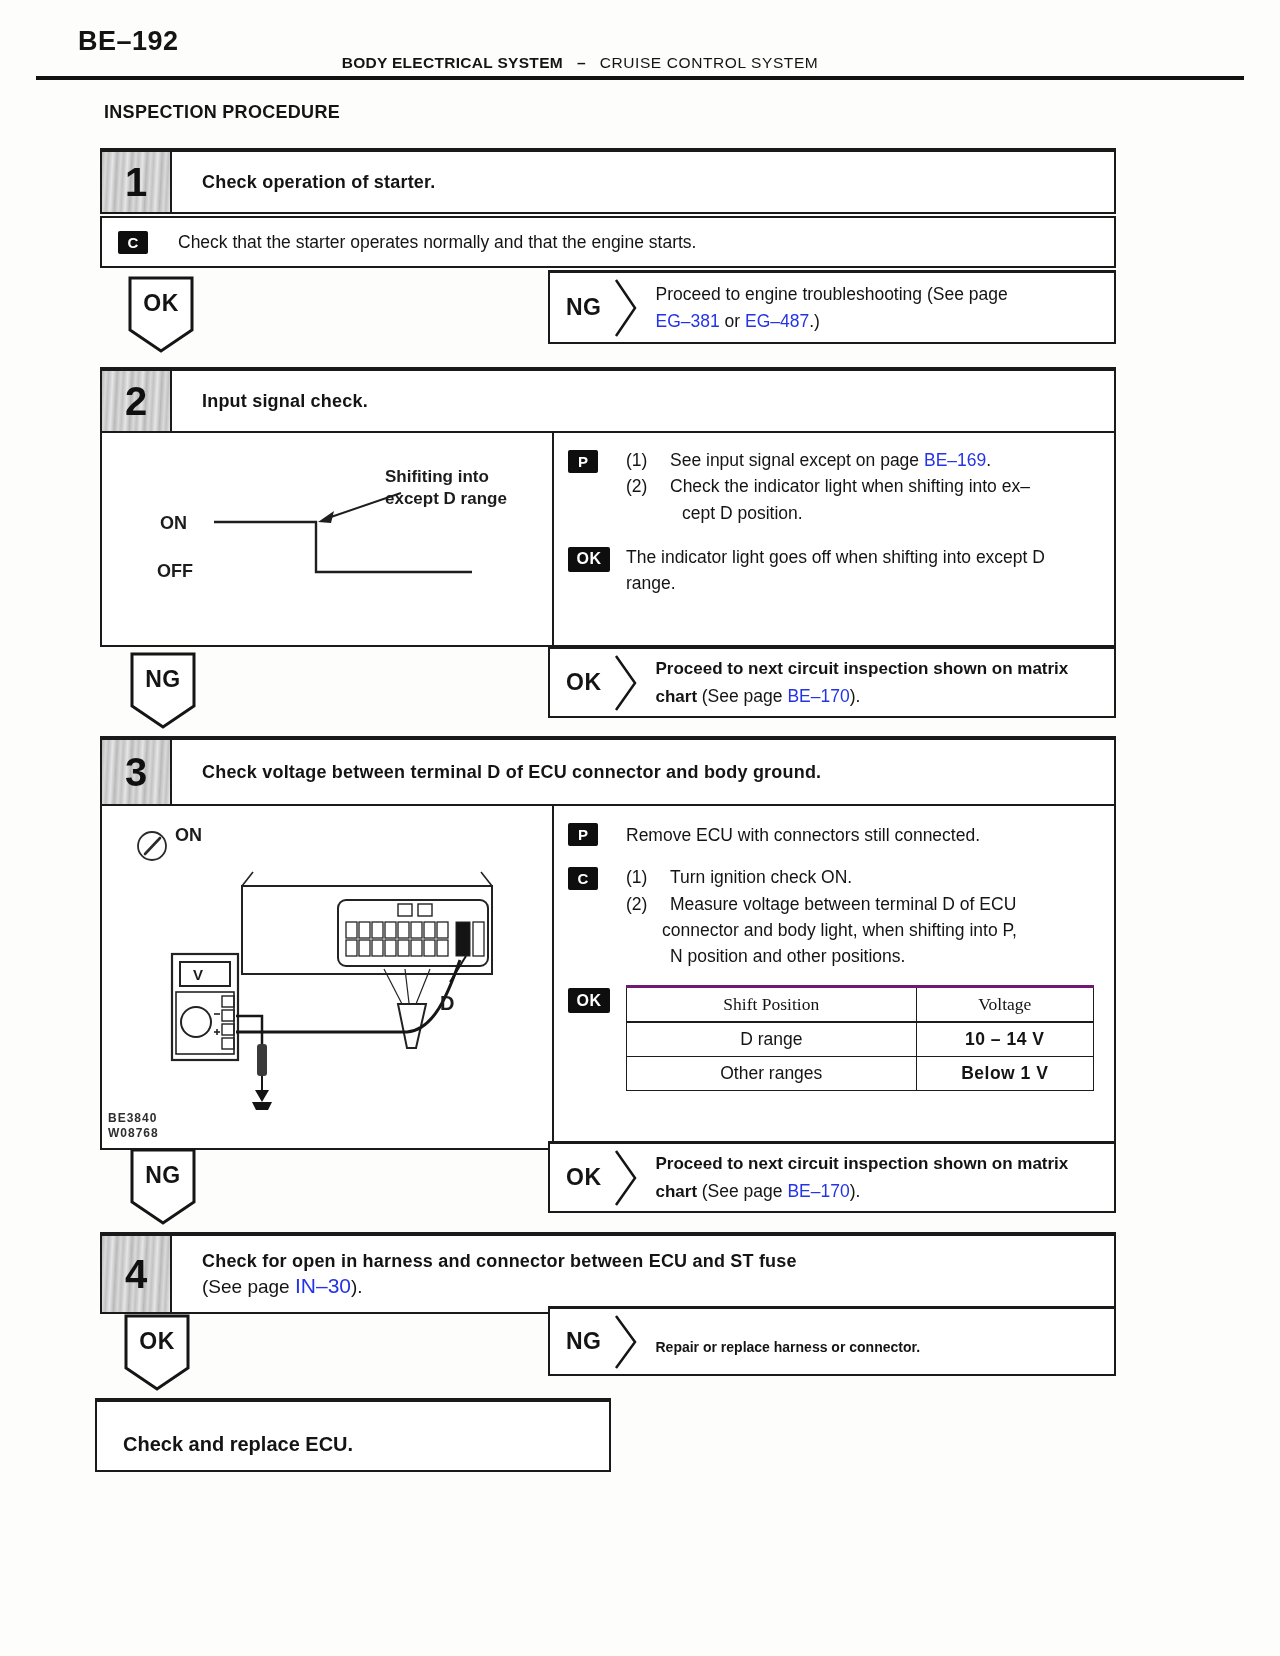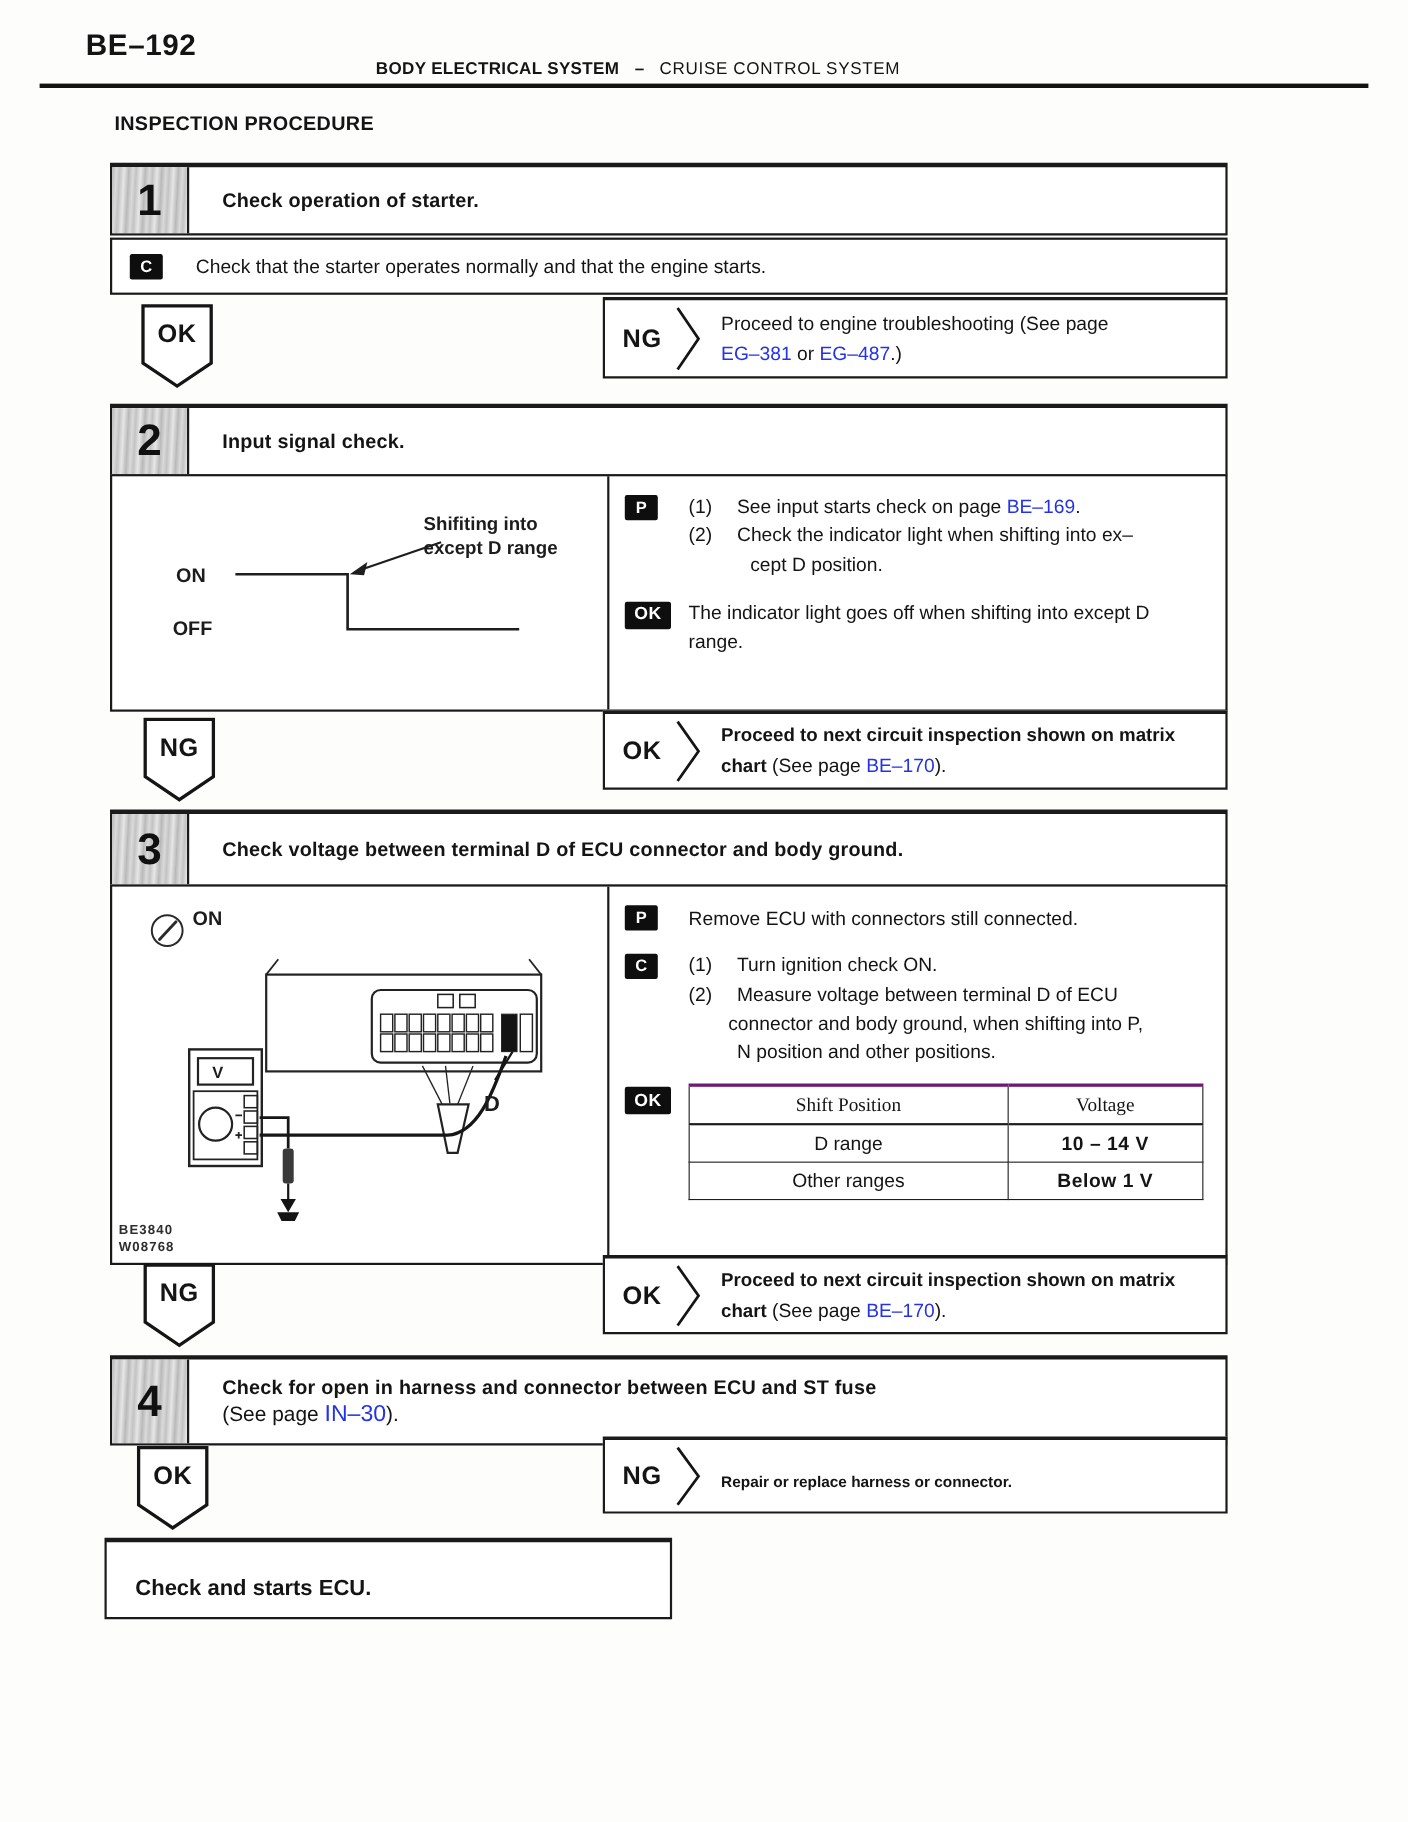--- a/index.html
+++ b/index.html
@@ -157,21 +157,21 @@
         <text x="283" y="49" font-size="17" font-weight="600" fill="#1c1c1c">Shifiting into</text>
         <text x="283" y="71" font-size="17" font-weight="600" fill="#1c1c1c">except D range</text>
       </svg>
     </div>
     <div class="cell-right">
       <div class="note-row">
         <span class="badge sm">P</span>
         <div class="body-text">
           <div class="num-item">
             <span class="inum">(1)</span>
-            <span><span>See input starts check on page </span><a class="link">BE–169</a><span>.</span></span>
+            <span><span>See input signal except on page </span><a class="link">BE–169</a><span>.</span></span>
           </div>
           <div class="num-item">
             <span class="inum">(2)</span>
             <span>Check the indicator light when shifting into ex–</span>
           </div>
           <div class="indent2" style="padding-left:56px;">cept D position.</div>
         </div>
       </div>
       <div class="note-row" style="margin-top:18px;">
         <span class="badge ok" style="margin-right:16px;">OK</span>
@@ -300,21 +300,21 @@
         <span class="badge sm">C</span>
         <div class="body-text">
           <div class="num-item">
             <span class="inum">(1)</span>
             <span>Turn ignition check ON.</span>
           </div>
           <div class="num-item">
             <span class="inum">(2)</span>
             <span>Measure voltage between terminal D of ECU</span>
           </div>
-          <div style="padding-left:36px;">connector and body ground, when shifting into P,</div>
+          <div style="padding-left:36px;">connector and body light, when shifting into P,</div>
           <div style="padding-left:44px;">N position and other positions.</div>
         </div>
       </div>
       <div class="note-row" style="margin-top:16px;">
         <span class="badge ok" style="margin-right:16px;">OK</span>
         <table class="vtable">
           <colgroup>
               <col class="c1">
               <col>
             </colgroup>
@@ -376,16 +376,16 @@
 
   <div class="abs result-box" style="left:548px; top:1306px; width:568px; height:70px;">
     <span class="result-label">NG</span>
     <svg class="chevron" width="24" height="56" viewBox="0 0 24 56">
       <polyline points="2,2 21,28 2,54" fill="none" stroke="#151515" stroke-width="2.5"></polyline>
     </svg>
     <div class="result-text" style="font-weight:bold; font-size:14px;margin-top:12px;">Repair or replace harness or connector.</div>
   </div>
 
   <div class="abs final-box" style="left:95px; top:1398px; width:516px; height:74px;">
-    <span>Check and starts ECU.</span>
+    <span>Check and replace ECU.</span>
   </div>
 
 </div>
 
 </body></html>

